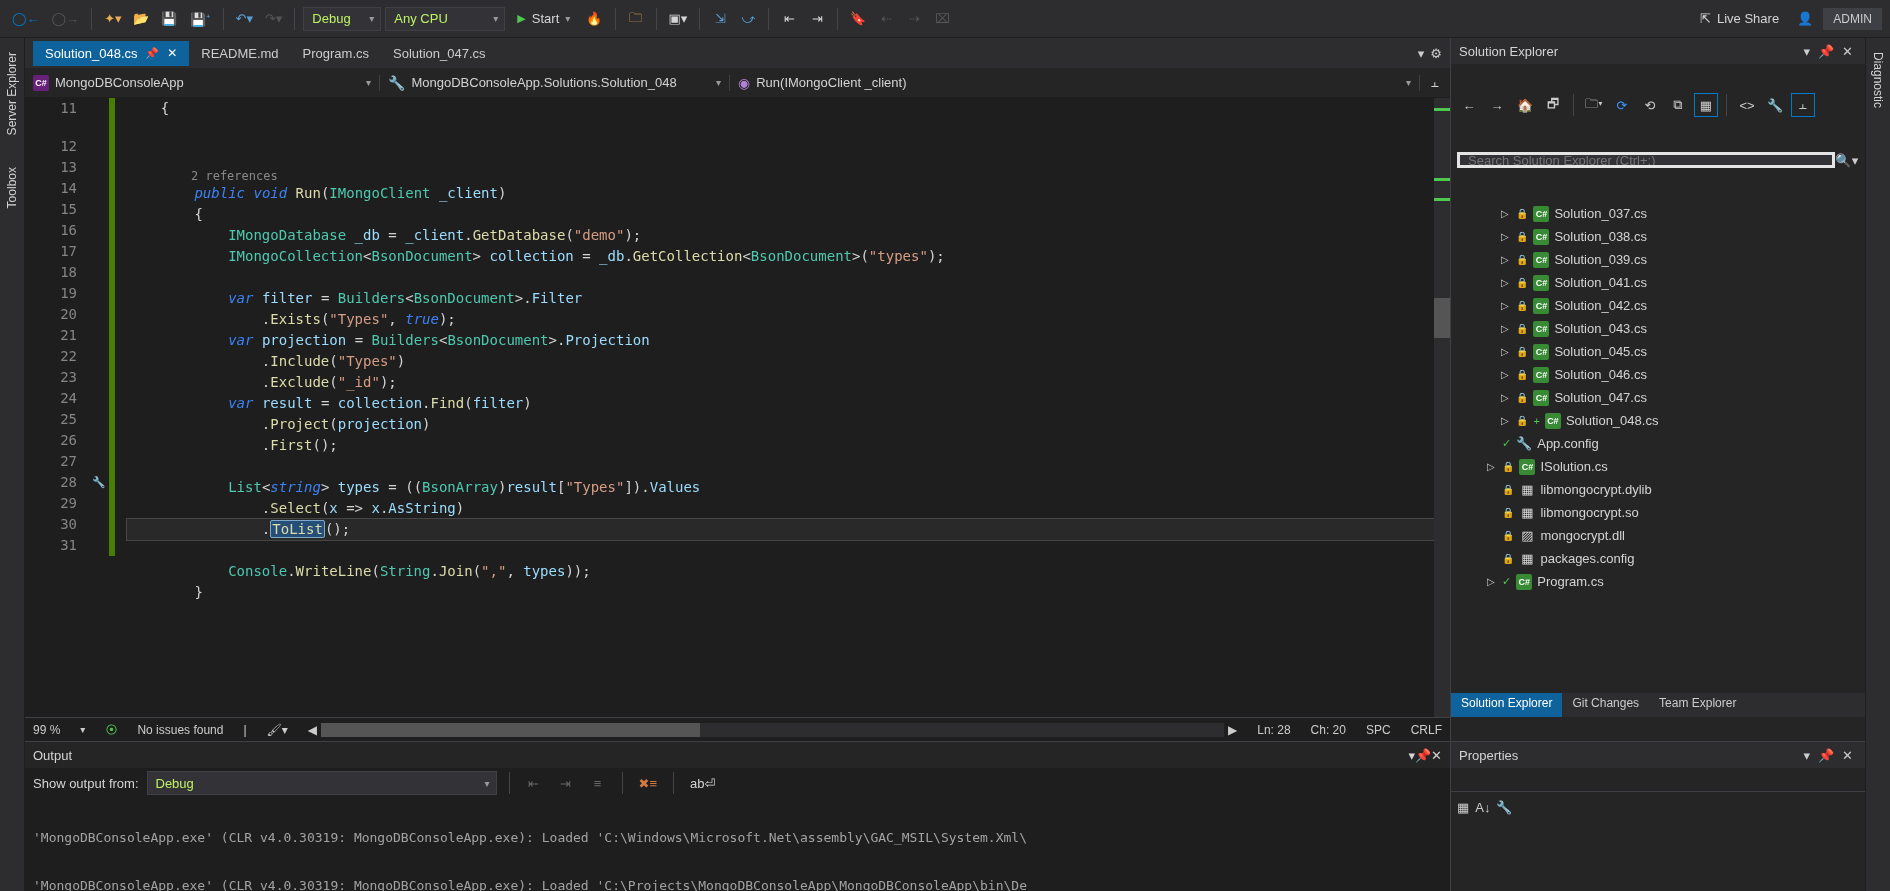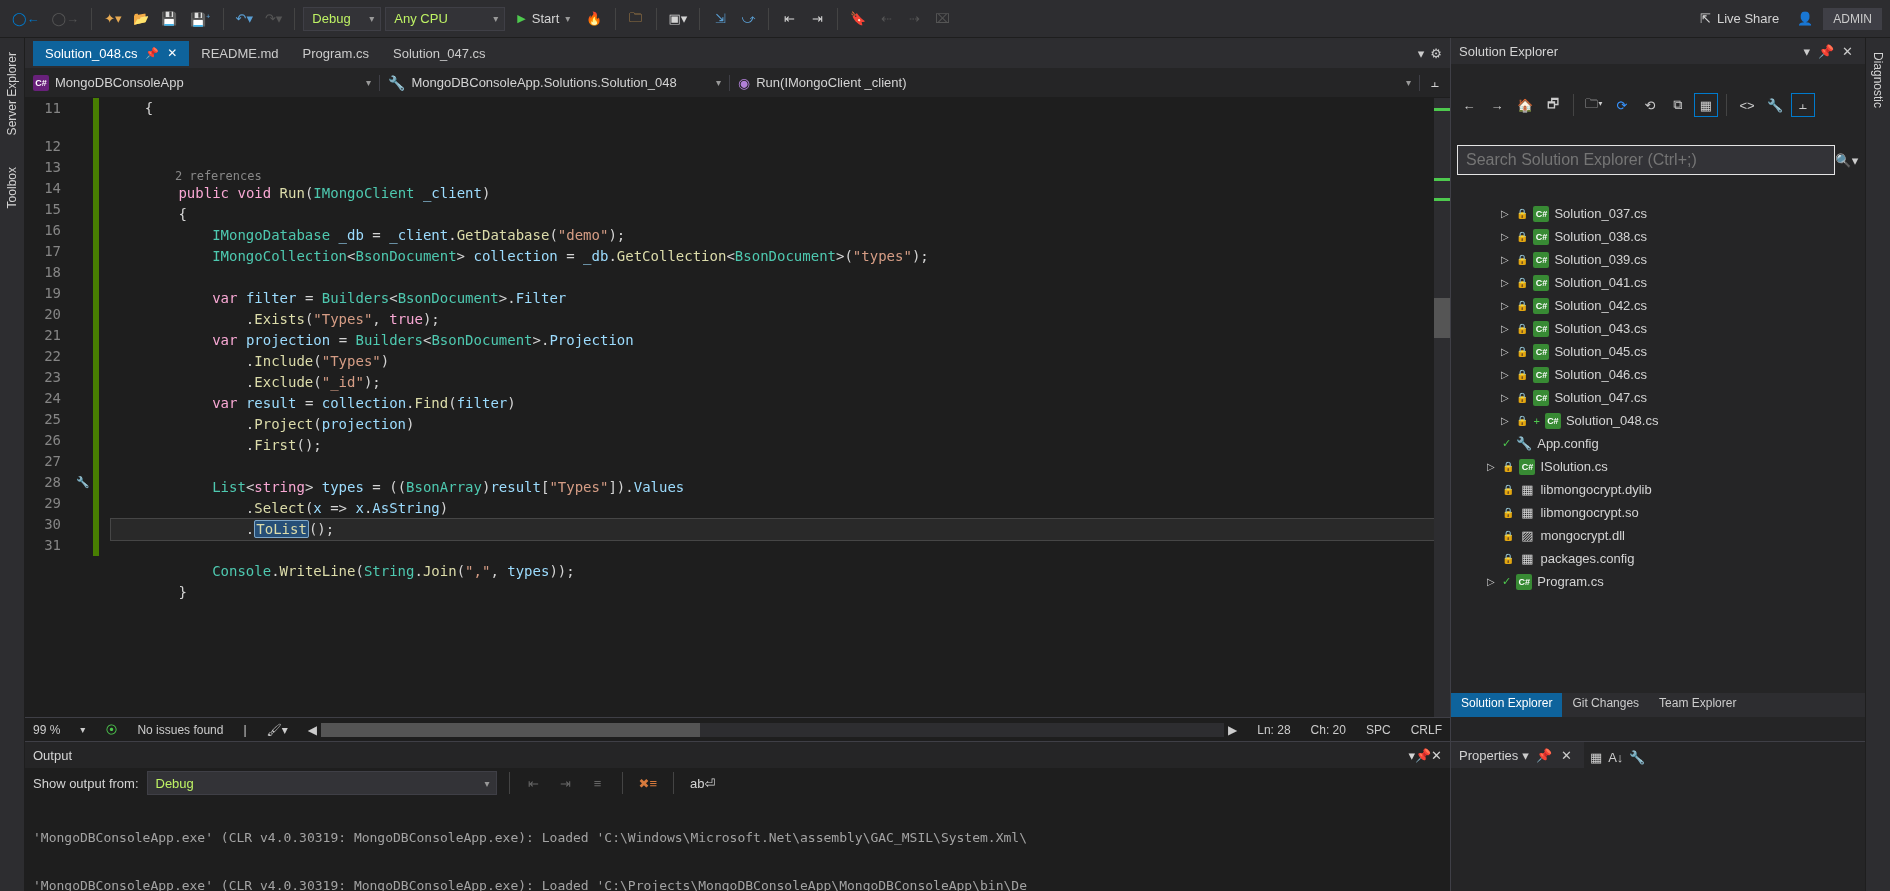--- a/index.html
+++ b/index.html
@@ -140,20 +140,21 @@
 
 
 .editor {
   flex: 1;
   display: flex;
   background: #1e1e1e;
   font-family: Consolas, monospace;
   font-size: 14px;
   position: relative;
   overflow: hidden;
+  padding-left: 16px;
 }
 .gutter {
   width: 48px;
   text-align: right;
   padding-right: 12px;
   color: #858585;
   background: #1e1e1e;
 }
 .gutter .ln { height: 21px; line-height: 21px; }
 .indicator-margin { width: 20px; background: #1e1e1e; }
@@ -162,21 +163,21 @@
 .change-bar div { height: 21px; }
 .change-bar .green { background: #487e02; }
 .codearea {
   flex: 1;
   padding-left: 12px;
   position: relative;
 }
 .codeline { height: 21px; line-height: 21px; white-space: pre; }
 .codeline.ref { color: #888; font-size: 12px; }
 .codeline.current { background: rgba(255,255,255,0.05); outline: 1px solid #464646;}
-.k { color: #f9a8d4; }
+.k { color: #3b82f6; font-style: italic; }
 .t { color: #4ec9b0; }
 .m { color: #dcdcaa; }
 .s { color: #d69d85; }
 .p { color: #d4d4d4; }
 .c { color: #9cdcfe; }
 .sel { background: #264f78; border: 1px solid #7fa7c7; border-radius: 2px; padding: 0 1px;}
 
 .editor-scroll-right {
   width: 16px;
   background: #2d2d30;
@@ -291,25 +292,25 @@
 .se-search {
   height: 28px;
   display: flex;
   align-items: center;
   padding: 0 6px;
   background: #252526;
 }
 .se-search input {
   flex: 1;
   background: #333337;
-  border: 1px solid #e5e5e5;
+  border: 3px solid #e5e5e5;
   color: #a0a0a0;
-  height: 30px;
+  height: 16px;
   padding: 0 8px;
-  font-size: 16px;
+  font-size: 13px;
 }
 .se-search .btn { width:24px; display:flex; justify-content:center; color:#ccc;}
 
 .se-tree {
   flex: 1;
   overflow-y: auto;
   padding: 4px 0;
   font-size: 13px;
   position: relative;
 }
@@ -339,20 +340,21 @@
   font-size: 12px;
   cursor: pointer;
   color: #ccc;
 }
 .bottom-tabs .tab.active { background: #0e639c; color: #fff; }
 
 .props {
   height: 150px;
   border-top: 1px solid #3f3f46;
   display: flex;
+  flex-direction: column;
 }
 .props-toolbar { height: 30px; display:flex; align-items:center; padding:0 6px; gap:6px; color:#ccc;}
 </style>
 </head>
 <body>
 
 <div class="toolbar">
   <div class="tb-btn" style="color:#007acc;">◯←</div>
   <div class="tb-btn" style="color:#555;">◯→</div>
   <div class="tb-sep"></div>

